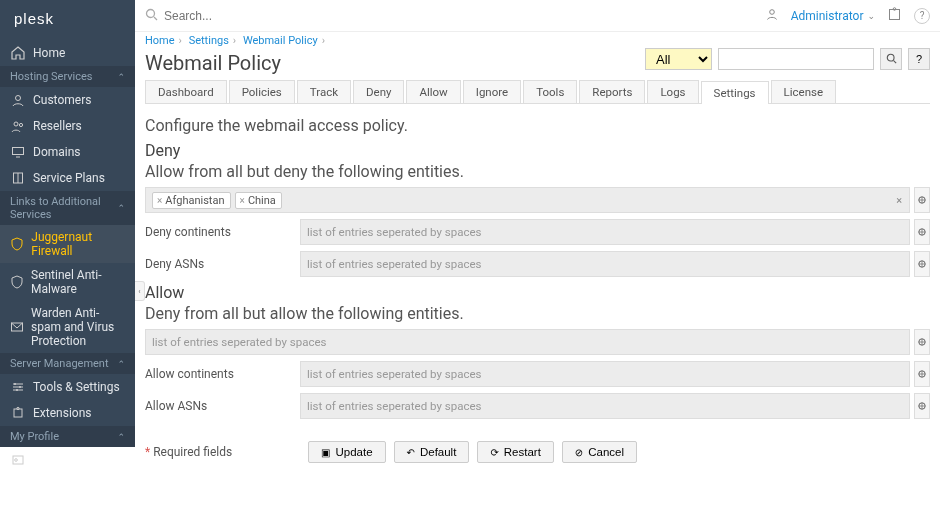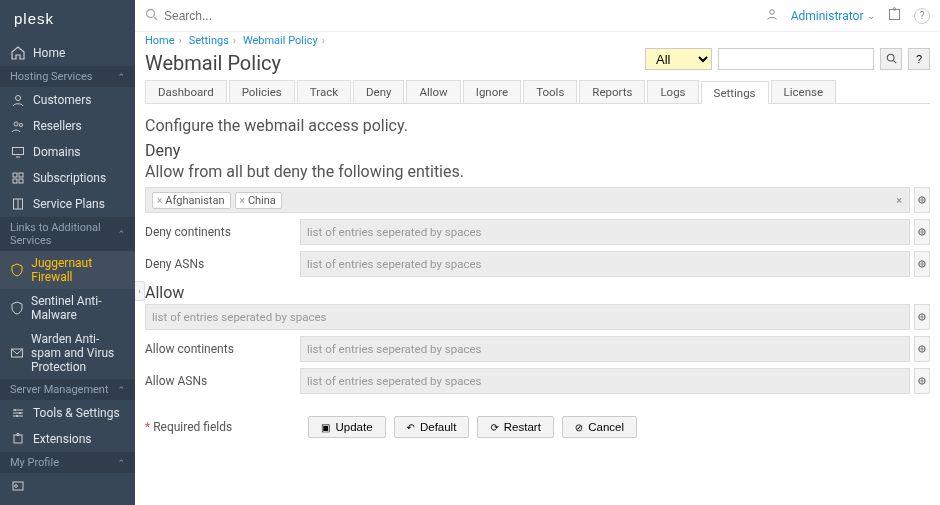--- a/index.html
+++ b/index.html
@@ -1,17 +1,17 @@
 <!DOCTYPE html>
 <html><head>
 <meta charset="utf-8">
 <style>
 * { box-sizing: border-box; margin: 0; padding: 0; }
 body { font-family: -apple-system, BlinkMacSystemFont, "Segoe UI", Roboto, sans-serif; font-size: 12px; color: #444; background: #fff; width: 940px; height: 505px; overflow: hidden; }
-.sidebar { position: absolute; left: 0; top: 0; width: 135px; height: 505px; background: #374758; color: #ccc; }
+.sidebar { position: absolute; left: 0; top: 0; width: 135px; height: 445px; background: #374758; color: #ccc; }
 .logo { padding: 11px 14px; color: #fff; font-size: 18px; letter-spacing: 1px; }
 .logo svg { display: block; }
 .nav-item { display: flex; align-items: center; padding: 5px 10px; cursor: pointer; font-size: 12px; color: #e0e4e8; }
 .nav-item.highlighted { background: #404e5d; color: #ffc107; }
 .nav-item .nicon { width: 16px; height: 16px; margin-right: 7px; display: inline-flex; align-items: center; justify-content: center; }
 .nav-section { display: flex; justify-content: space-between; align-items: center; padding: 4px 10px; font-size: 11px; color: #8fa2b2; background: #303d4c; cursor: pointer; }
 .nav-section .chev { font-size: 9px; }
 .collapse-handle { position: absolute; left: 135px; top: 281px; width: 10px; height: 20px; background: #f5f5f5; border: 1px solid #ddd; border-left: none; border-radius: 0 3px 3px 0; display: flex; align-items: center; justify-content: center; font-size: 8px; color: #777; cursor: pointer; }
 .topbar { position: absolute; left: 135px; top: 0; right: 0; height: 32px; display: flex; align-items: center; padding: 0 10px; border-bottom: 1px solid #eee; }
 .search-box { display: flex; align-items: center; color: #aaa; }
@@ -93,31 +93,20 @@
         <svg width="14" height="14" viewBox="0 0 14 14">
           <rect x="1.5" y="2.5" width="11" height="7" fill="none" stroke="#ccc"></rect>
           <path d="M5 12h4" stroke="#ccc"></path>
         </svg>
       </span>
       <span>Domains</span>
     </div>
   <div class="nav-item">
       <span class="nicon">
         <svg width="14" height="14" viewBox="0 0 14 14">
-          <rect x="2" y="2" width="4" height="4" fill="none" stroke="#ccc"></rect>
-          <rect x="8" y="2" width="4" height="4" fill="none" stroke="#ccc"></rect>
-          <rect x="2" y="8" width="4" height="4" fill="none" stroke="#ccc"></rect>
-          <rect x="8" y="8" width="4" height="4" fill="none" stroke="#ccc"></rect>
-        </svg>
-      </span>
-      <span>Subscriptions</span>
-    </div>
-  <div class="nav-item">
-      <span class="nicon">
-        <svg width="14" height="14" viewBox="0 0 14 14">
           <rect x="2.5" y="2" width="9" height="10" fill="none" stroke="#ccc"></rect>
           <path d="M7 2v10" stroke="#ccc"></path>
         </svg>
       </span>
       <span>Service Plans</span>
     </div>
   <div class="nav-section">
       <span>Links to Additional Services</span>
       <span class="chev">⌃</span>
     </div>
@@ -296,20 +285,21 @@
       <div class="side-btn">
           <svg width="10" height="10" viewBox="0 0 10 10">
             <circle cx="5" cy="5" r="3.2" fill="none" stroke="#666"></circle>
             <path d="M5 1.8v6.4M1.8 5h6.4" stroke="#666" stroke-width="0.7"></path>
           </svg>
         </div>
     </div>
   </div>
 
   <div class="section-head">Allow</div>
+  <div class="desc">Deny from all but allow the following entities.</div>
 
   <div class="row">
     <div class="row-field">
       <div class="field-box">
           <span>list of entries seperated by spaces</span>
         </div>
       <div class="side-btn">
           <svg width="10" height="10" viewBox="0 0 10 10">
             <circle cx="5" cy="5" r="3.2" fill="none" stroke="#666"></circle>
             <path d="M5 1.8v6.4M1.8 5h6.4" stroke="#666" stroke-width="0.7"></path>

